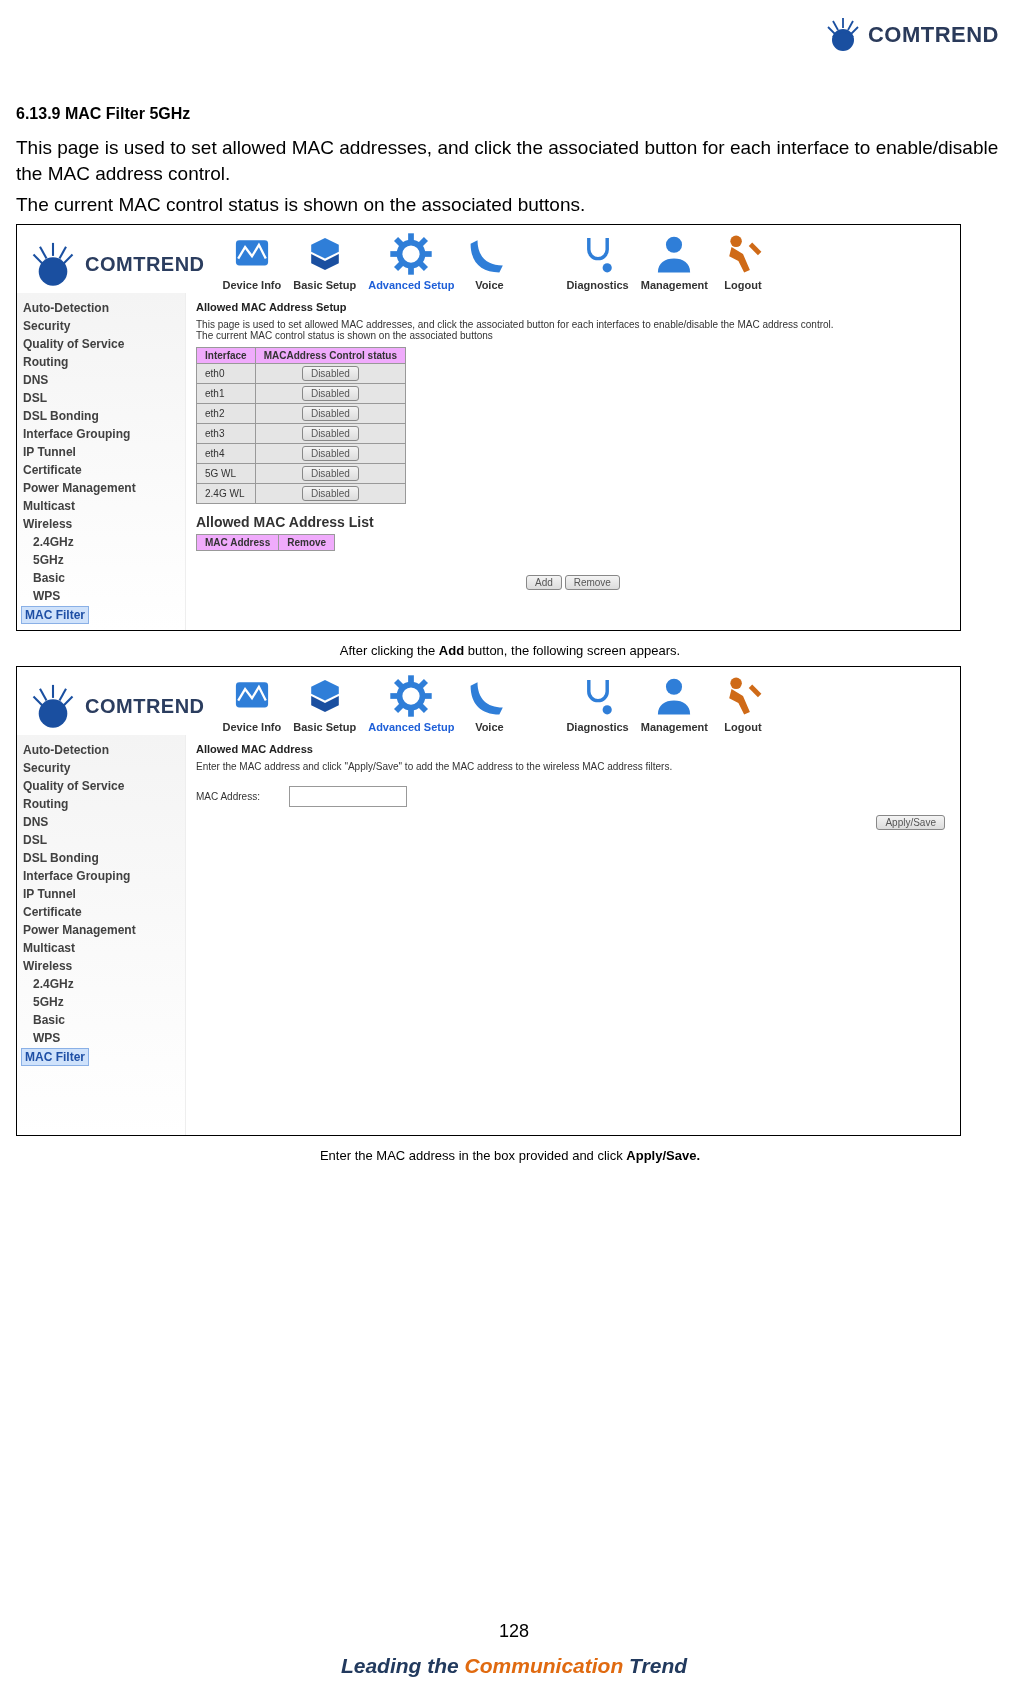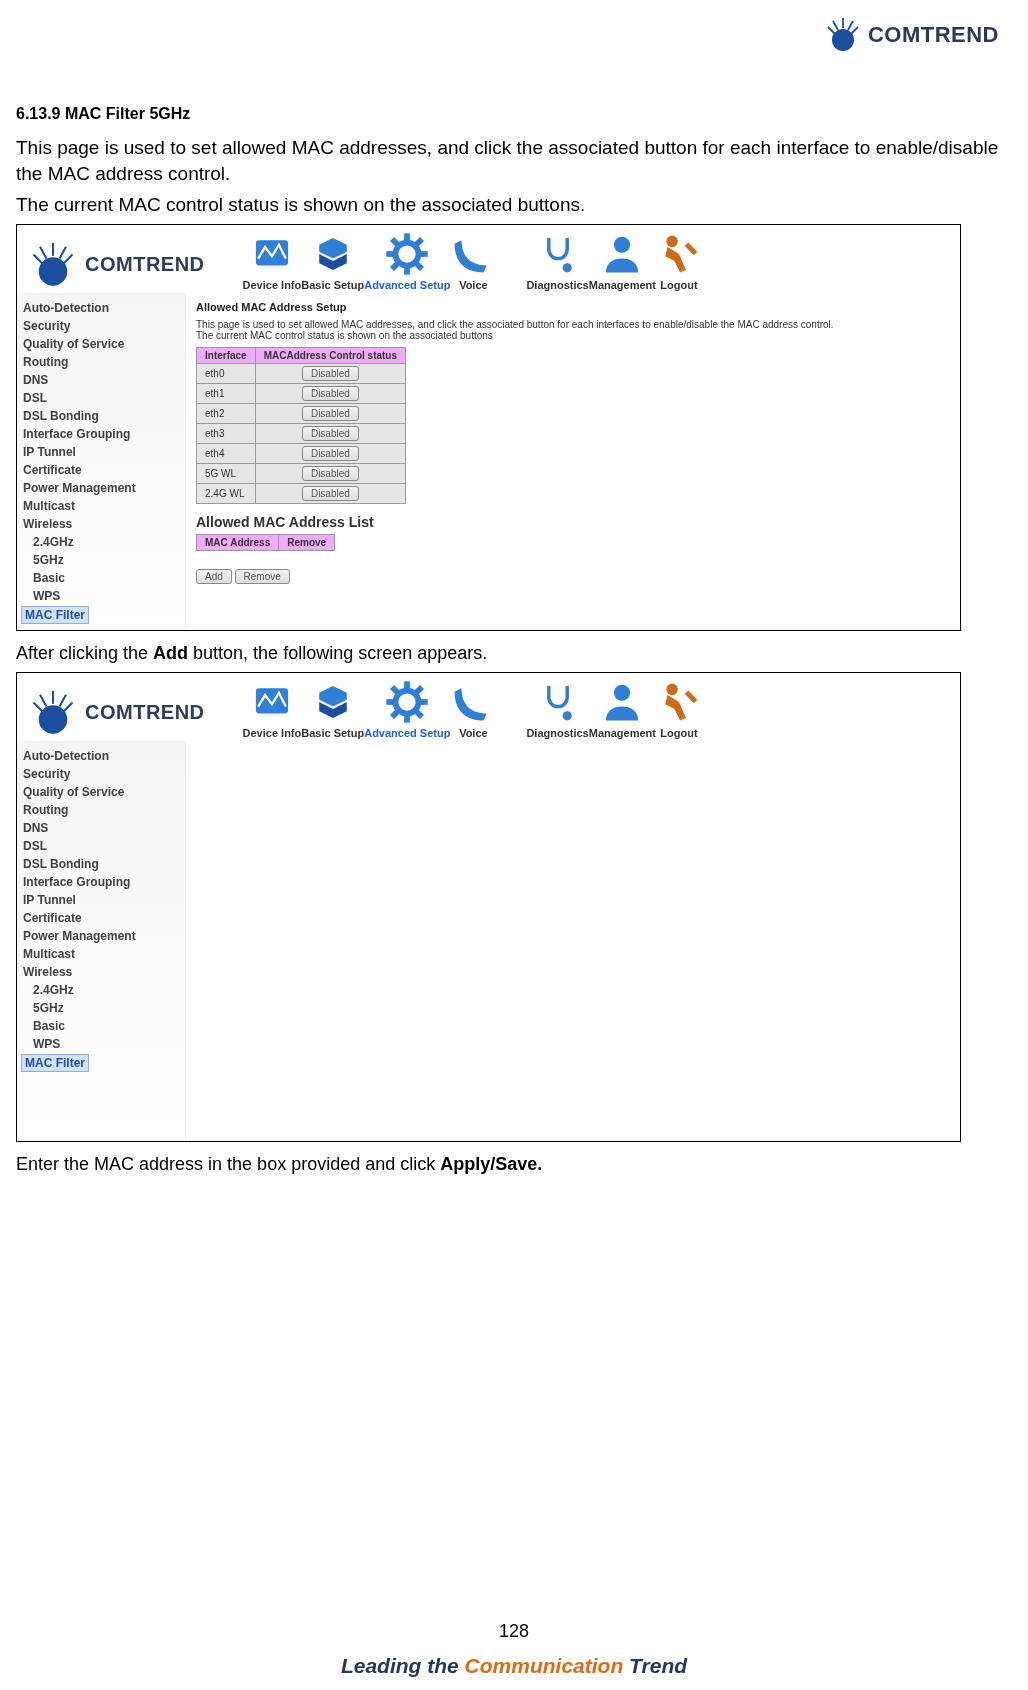--- a/index.html
+++ b/index.html
@@ -8,41 +8,41 @@
   .corp-logo .globe{width:40px;height:40px;}
   .corp-logo .txt{font-weight:bold;font-size:22px;letter-spacing:.5px;color:#2a3a5a;}
   h2.section-title{font-size:16px;font-weight:bold;margin:90px 0 12px 0;}
   p.intro{font-size:19px;line-height:1.35;margin:0 0 6px 0;}
   .shot{border:1px solid #000;width:945px;box-sizing:border-box;margin:6px 0 12px 0;background:#fff;}
   .shot-inner{display:flex;flex-direction:column;}
   .shot-header{display:flex;align-items:flex-end;padding:6px 10px 2px 10px;gap:18px;}
   .shot-header .brand{display:flex;align-items:center;gap:6px;}
   .shot-header .brand .globe{width:52px;height:52px;}
   .shot-header .brand .txt{font-weight:bold;font-size:20px;color:#2b3d5f;letter-spacing:.5px;}
-  .navitems{display:flex;align-items:flex-end;margin-left:20px;}
+  .navitems{display:flex;align-items:flex-end;gap:12px;}
   .navitem{display:flex;flex-direction:column;align-items:center;font-size:11px;font-weight:bold;color:#333;}
   .navitem.active .lbl{color:#1e5fd8;}
   .navitem .icon{width:46px;height:46px;display:flex;align-items:center;justify-content:center;}
   .navitem .lbl{margin-top:2px;white-space:nowrap;}
   .shot-body{display:flex;align-items:stretch;}
   .sidebar{width:160px;background:linear-gradient(to bottom,#f4f4f4,#fff);border-right:1px solid #eee;padding:6px 4px;}
   .sidebar .item{font-size:12px;font-weight:bold;color:#414141;padding:2px 2px;}
   .sidebar .item.sub{padding-left:12px;color:#414141;}
   .sidebar .item.active{background:#cfe2fb;border:1px solid #8ab0e6;color:#1e4fa5;padding:1px 3px;display:inline-block;}
   .content{flex:1;padding:6px 10px;font-size:10px;color:#333;position:relative;}
   .content h4{font-size:11px;font-weight:bold;margin:2px 0 6px 0;color:#222;}
   .content h5{font-size:14px;font-weight:bold;margin:10px 0 4px 0;}
   .tbl{border-collapse:collapse;font-size:10px;}
   .tbl th,.tbl td{border:1px solid #999;padding:2px 8px;text-align:left;background:#e5e5e5;}
   .tbl th{background:#f0abfc;font-weight:bold;}
   .btnlike{border:1px solid #888;background:linear-gradient(#f4f4f4,#dcdcdc);border-radius:3px;padding:1px 8px;font-size:10px;display:inline-block;color:#555;}
-  .btns-row{margin-top:18px;}
+  .btns-row{margin-top:24px;text-align:center;}
   .macinput{border:1px solid #999;height:17px;width:110px;font-size:10px;padding:1px 3px;}
   .applybox{position:absolute;right:15px;top:80px;}
-  .after-text{font-size:18px;margin:8px 0 8px 0;}
+  .after-text{font-size:13px;margin:8px 0 8px 0;text-align:center;}
   .page-number{position:absolute;bottom:48px;left:0;width:100%;text-align:center;font-size:18px;}
   .footer-tag{position:absolute;bottom:12px;left:0;width:100%;text-align:center;font-size:21px;font-style:italic;}
   .footer-tag .a{color:#223a5e;font-weight:bold;font-style:italic;}
   .footer-tag .b{color:#e06a10;font-weight:bold;font-style:italic;}
   .footer-tag .c{color:#223a5e;font-weight:bold;font-style:italic;}
   .globe svg{width:100%;height:100%;}
   .navspacer{width:30px;}
 </style>
 </head>
 <body>
@@ -351,20 +351,31 @@
           <div class="item">Certificate</div>
           <div class="item">Power Management</div>
           <div class="item">Multicast</div>
           <div class="item">Wireless</div>
           <div class="item sub">2.4GHz</div>
           <div class="item sub">5GHz</div>
           <div class="item sub">Basic</div>
           <div class="item sub">WPS</div>
           <div><span class="item sub active">MAC Filter</span></div>
         </div>
+        <div class="content">
+          <h4>Allowed MAC Address</h4>
+          <div>Enter the MAC address and click "Apply/Save" to add the MAC address to the wireless MAC address filters.</div>
+          <div style="margin-top:14px;">
+            <span style="display:inline-block;width:90px;">MAC Address:</span>
+            <input class="macinput" type="text" style="">
+          </div>
+          <div class="applybox">
+            <span class="btnlike">Apply/Save</span>
+          </div>
+        </div>
       </div>
     </div>
   </div>
 
   <p class="after-text">
     <span>Enter the MAC address in the box provided and click </span><b>Apply/Save.</b>
   </p>
 
   <div class="page-number">128</div>
   <div class="footer-tag">

